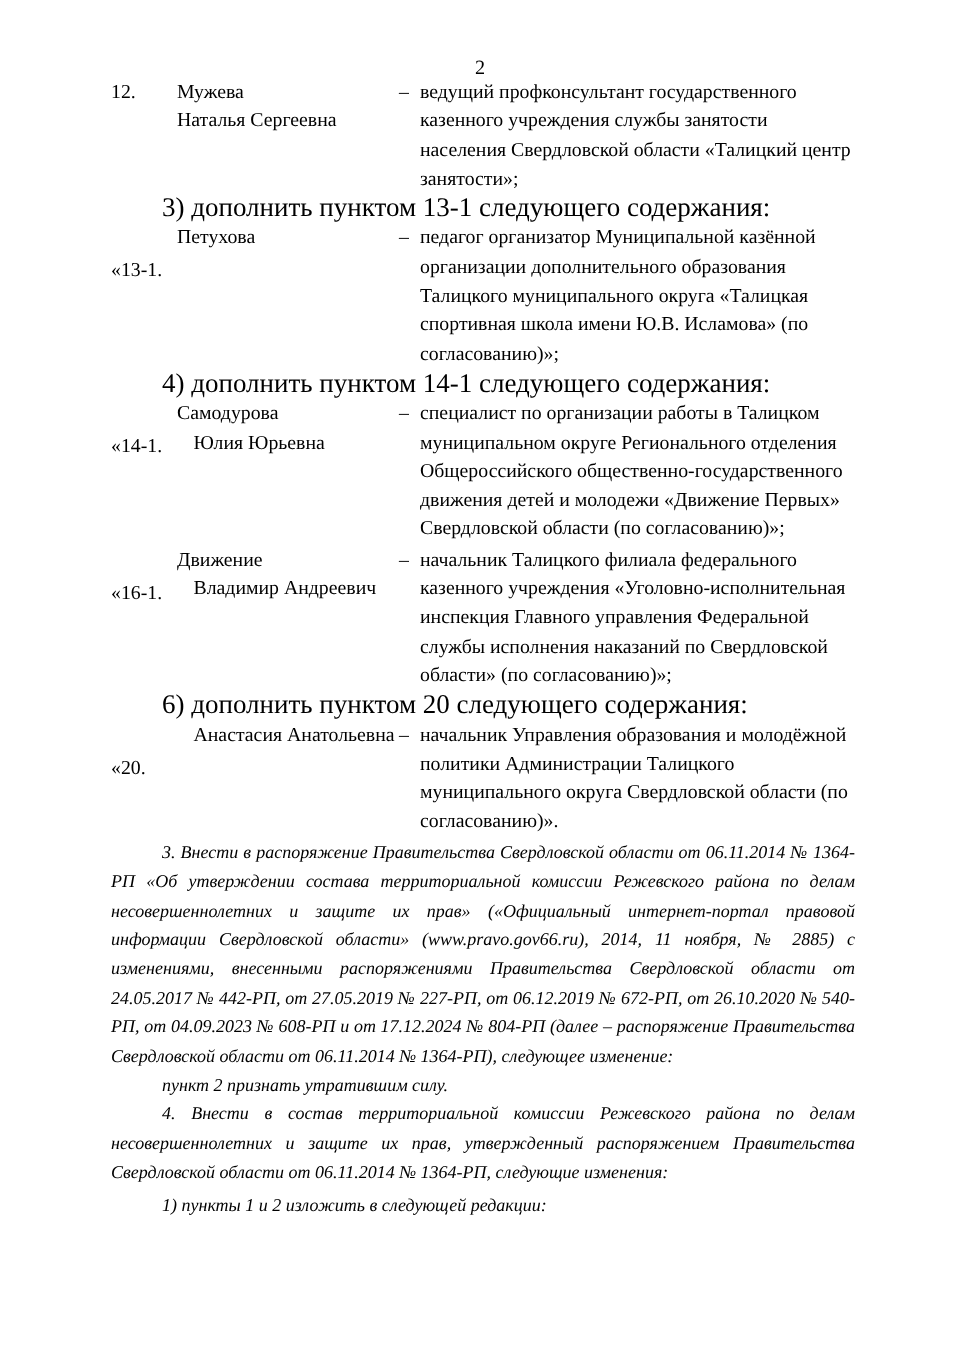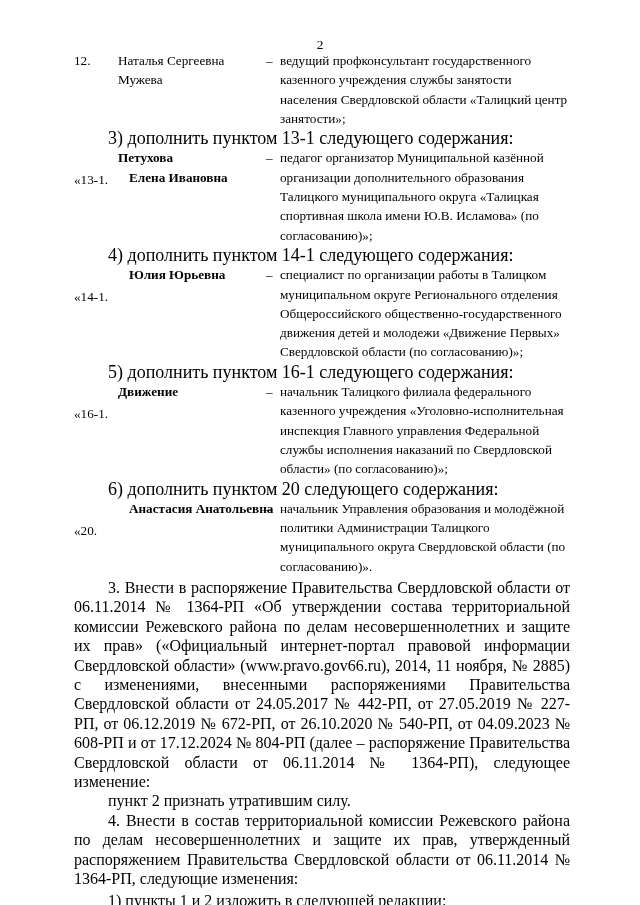--- a/index.html
+++ b/index.html
@@ -78,103 +78,103 @@
 
   
   .entry.quoted .num {
     width: 44px;
     flex: 0 0 44px;
     margin-top: 22px;
   }
   .entry.quoted .names {
     width: 148px;
     flex: 0 0 148px;
-    font-weight: bold;
   }
 
   .sub-line {
     font-size: 18px;
     line-height: 19.3px;
     padding-left: 34px;
   }
   .gap-sm { height: 1px; }
 
   
   .para {
-    font-size: 16px;
+    font-size: 12px;
     line-height: 19.4px;
     text-align: justify;
     text-justify: inter-word;
     margin: 0;
+    font-style: italic;
   }
   .para.indent1 {
     text-indent: 34px;
   }
   .block-spacer { height: 2px; }
 </style>
 </head>
 <body>
 
 <div class="page">
 
   <div class="page-number">2</div>
 
   <div class="content">
 
     <div class="entry">
       <div class="num">12.</div>
       <div class="names">
+        <span class="nm">Мужева</span>
         <span class="nm">Наталья Сергеевна</span>
-        <span class="nm">Мужева</span>
       </div>
       <div class="desc">
         <div class="dash">–</div>
         <div class="txt">ведущий профконсультант государственного казенного учреждения службы занятости населения Свердловской области «Талицкий центр занятости»;</div>
       </div>
     </div>
 
     <div class="gap-sm"></div>
 
     <div class="sub-line">3) дополнить пунктом 13-1 следующего содержания:</div>
 
     <div class="entry quoted">
       <div class="num">«13-1.</div>
       <div class="names">
         <span class="nm">Петухова</span>
-        <span class="nm indent">Елена Ивановна</span>
       </div>
       <div class="desc">
         <div class="dash">–</div>
         <div class="txt">педагог организатор Муниципальной казённой организации дополнительного образования Талицкого муниципального округа «Талицкая спортивная школа имени Ю.В. Исламова» (по согласованию)»;</div>
       </div>
     </div>
 
     <div class="gap-sm"></div>
 
     <div class="sub-line">4) дополнить пунктом 14-1 следующего содержания:</div>
 
     <div class="entry quoted">
       <div class="num">«14-1.</div>
       <div class="names">
+        <span class="nm">Самодурова</span>
         <span class="nm indent">Юлия Юрьевна</span>
       </div>
       <div class="desc">
         <div class="dash">–</div>
         <div class="txt">специалист по организации работы в Талицком муниципальном округе Регионального отделения Общероссийского общественно-государственного движения детей и молодежи «Движение Первых» Свердловской области (по согласованию)»;</div>
       </div>
     </div>
 
     <div class="gap-sm"></div>
 
-    <div class="sub-line">5) дополнить пунктом 16-1 следующего содержания:</div>
 
     <div class="entry quoted">
       <div class="num">«16-1.</div>
       <div class="names">
         <span class="nm">Движение</span>
+        <span class="nm indent">Владимир Андреевич</span>
       </div>
       <div class="desc">
         <div class="dash">–</div>
         <div class="txt">начальник Талицкого филиала федерального казенного учреждения «Уголовно-исполнительная инспекция Главного управления Федеральной службы исполнения наказаний по Свердловской области» (по согласованию)»;</div>
       </div>
     </div>
 
     <div class="gap-sm"></div>
 
     <div class="sub-line">6) дополнить пунктом 20 следующего содержания:</div>

